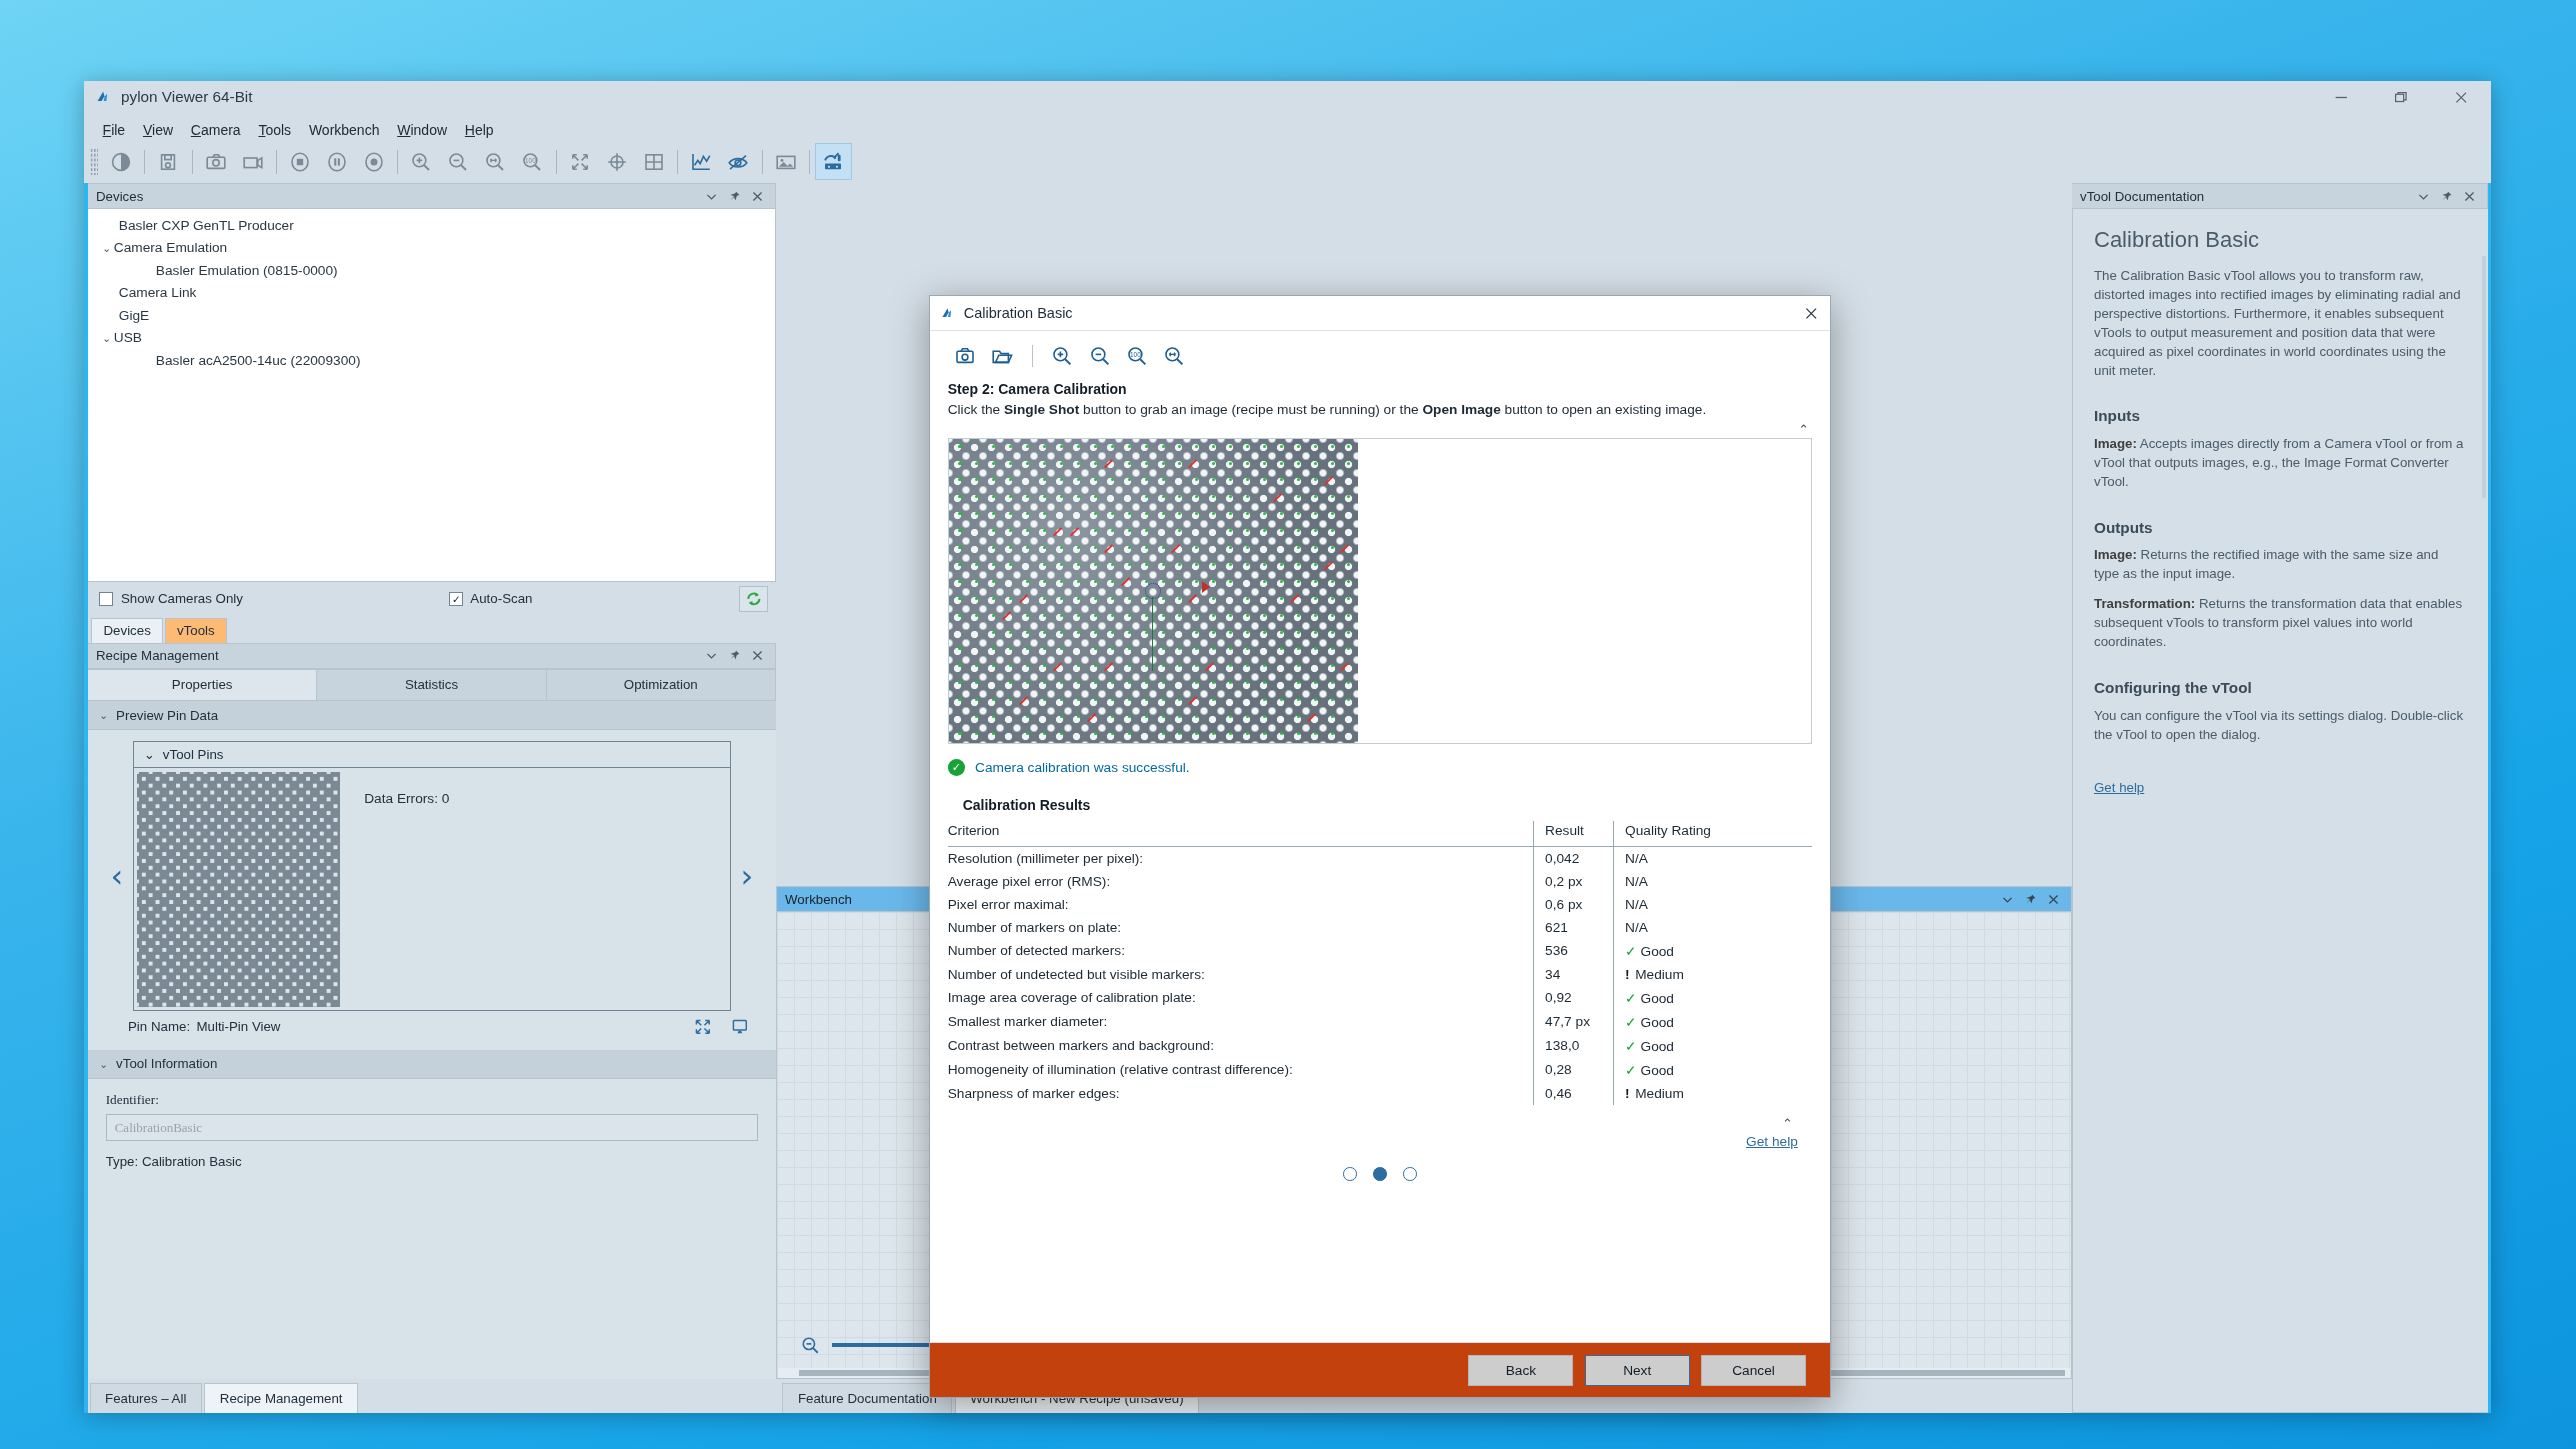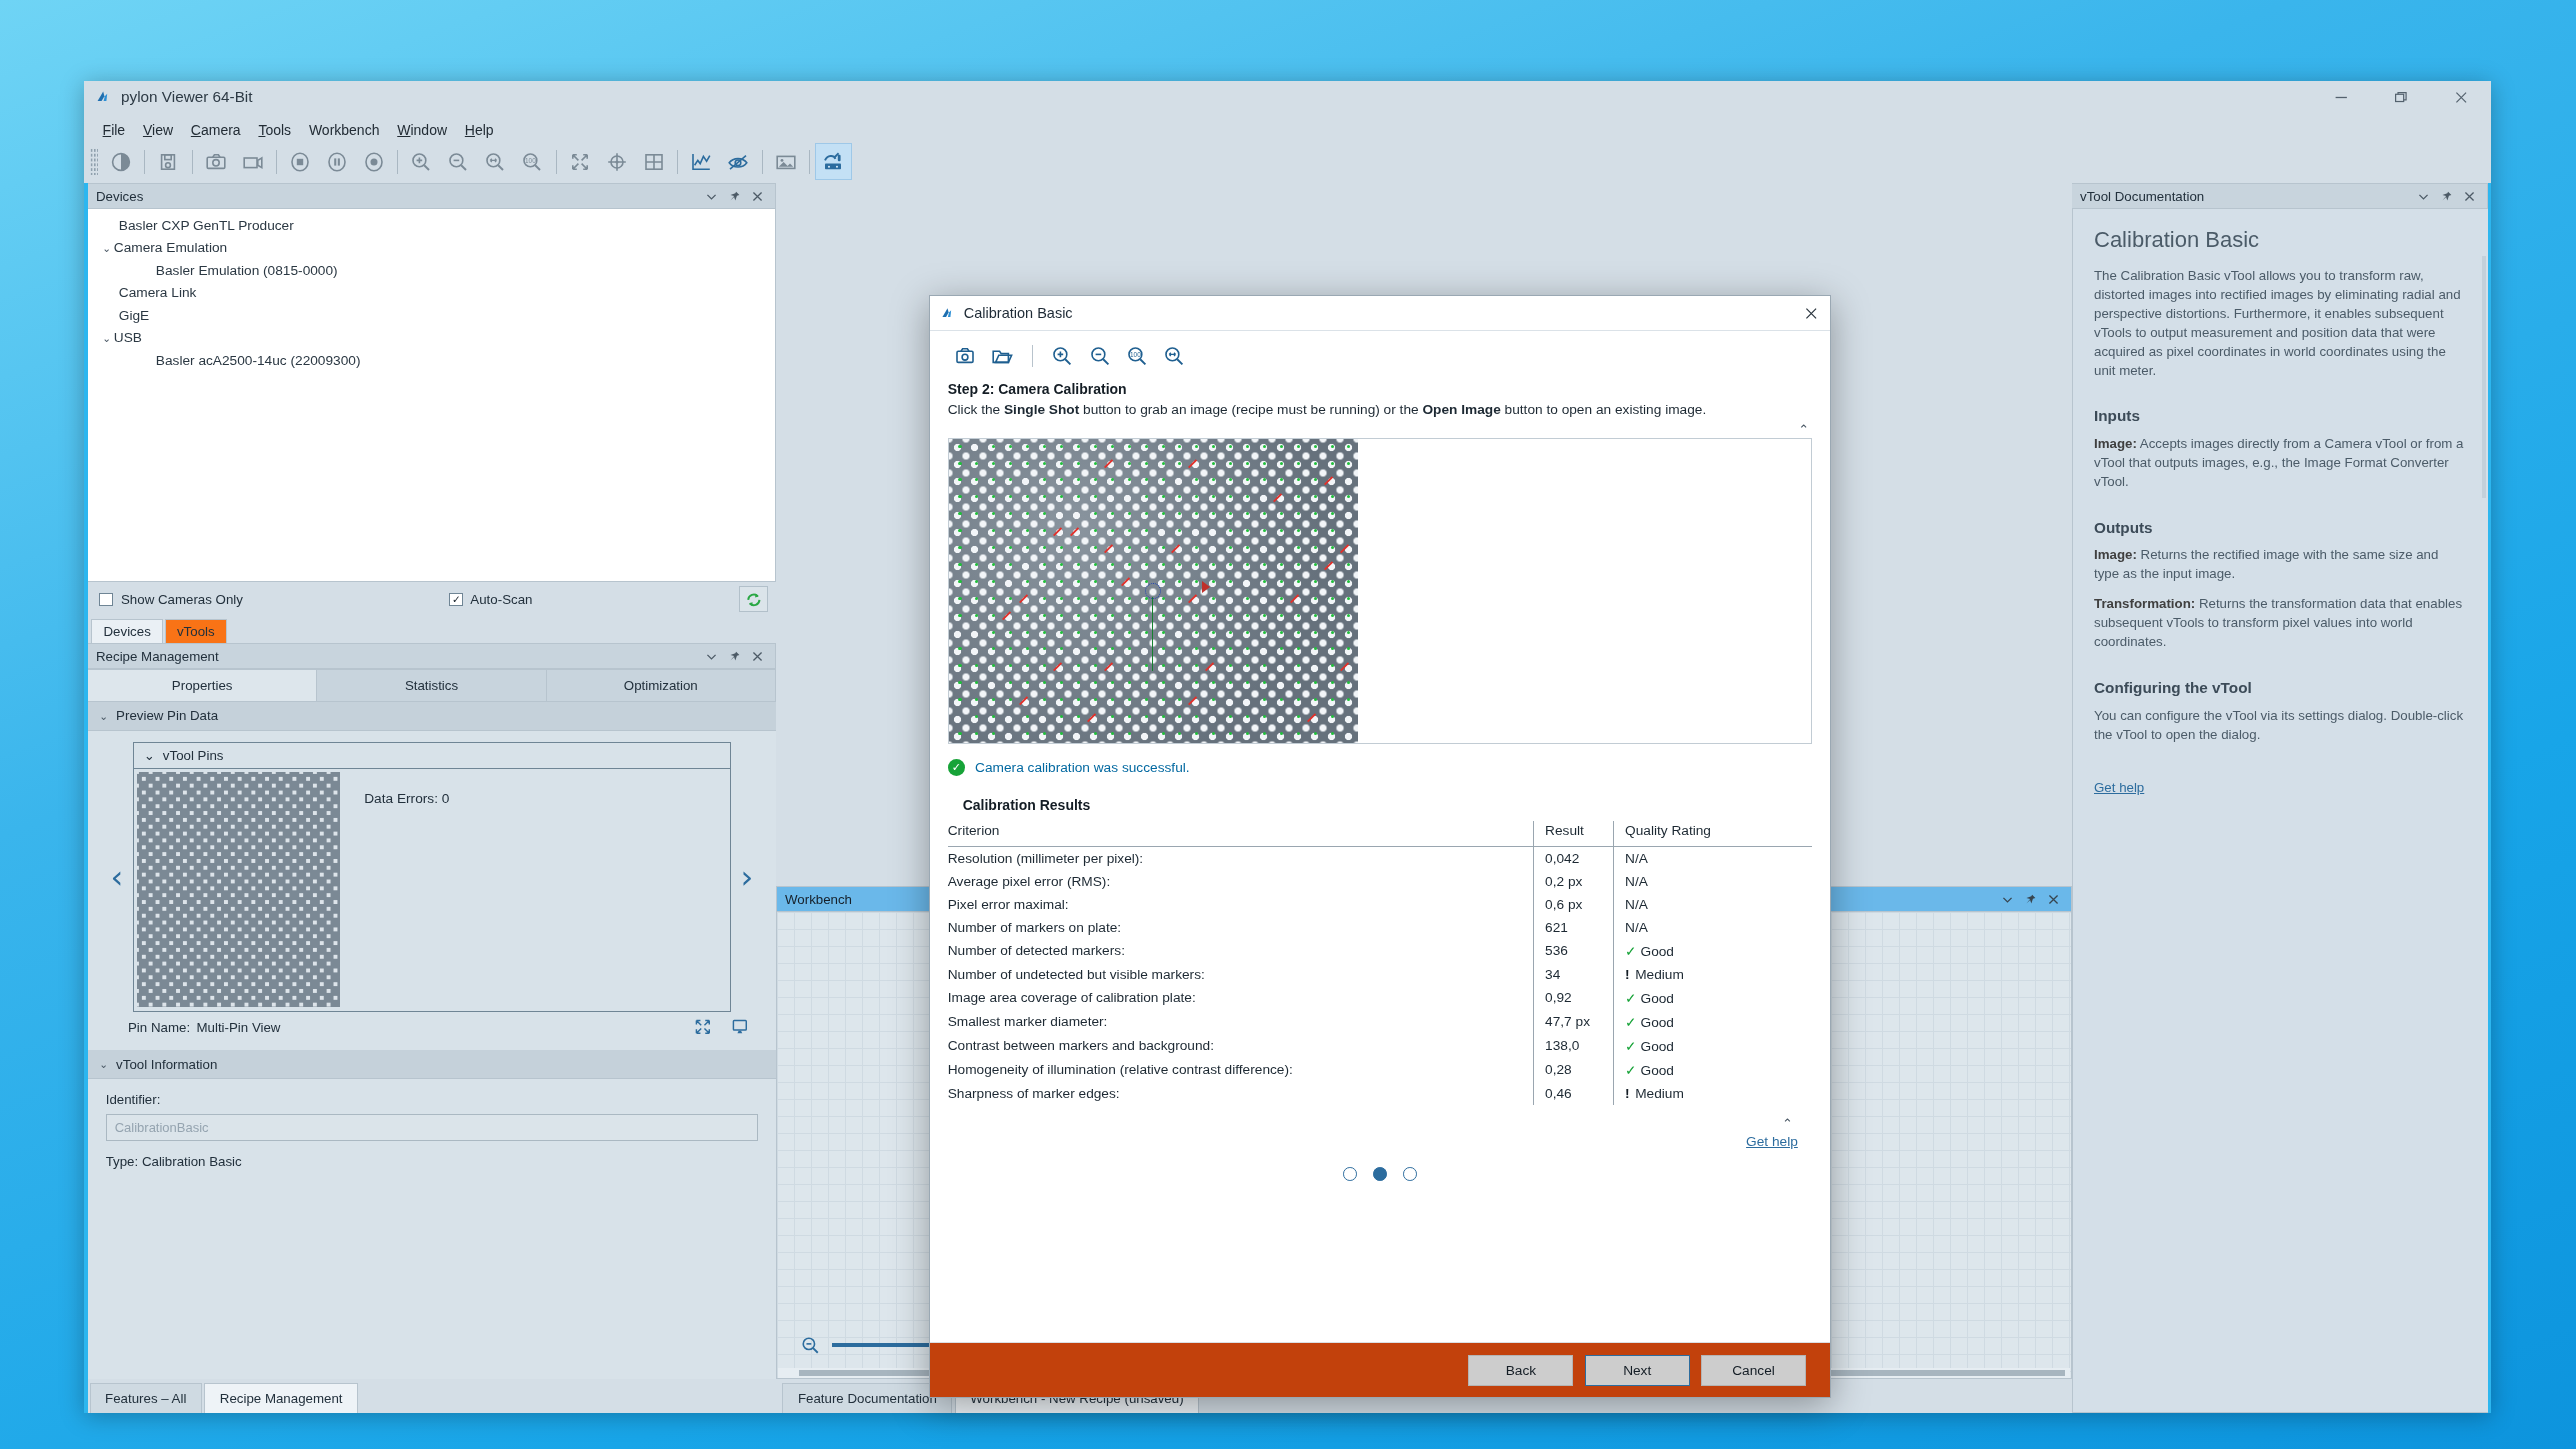--- a/index.html
+++ b/index.html
@@ -114,21 +114,21 @@
          font-size: 10.5px; color: #16202a; }
   .refresh-btn {
     margin-left: auto; width: 29px; height: 26px;
     border: 0.8px solid #b2c0ca; background: #dbe4ea;
     display: flex; align-items: center; justify-content: center;
   }
   .tabstrip { height: 27px; display: flex; align-items: flex-end; padding-left: 3.2px; flex: 0 0 auto; }
   .tab {
     padding: 4px 11.3px 4.8px; font-size: 13.3px; color: #22303c;
     border: 0.8px solid #b7c4ce; border-bottom: none;
-    background: #f97316; margin-right: 1.6px;
+    background: #fdba74; margin-right: 1.6px;
   }
   .tab.selected { background: #eaf0f5; }
 
   .rm-tabs { display: flex; flex: 0 0 auto; }
   .rm-tab {
     flex: 1 1 0; text-align: center; font-size: 13.3px; color: #22303c;
     padding: 7.2px 0 8px; border: 0.8px solid #b7c4ce; border-left: none;
     background: #c8d4dd;
   }
   .rm-tab.selected { background: #dde6ec; }
@@ -157,21 +157,21 @@
   }
   .pin-data-errors { font-size: 13.7px; color: #22303c; padding: 22.5px 0 0 24px; }
   .pin-arrow { font-size: 32px; color: #2c6c9e; width: 32px; text-align: center; font-family: "DejaVu Sans", sans-serif; }
   .pin-name-row {
     display: flex; align-items: center; padding: 6.4px 14.5px 8px 27px;
     font-size: 13.3px; color: #22303c;
   }
   .pin-name-icons { margin-left: auto; display: flex; gap: 19.3px; color: #2c6c9e; }
 
   .vtool-info { flex: 1 1 auto; background: #d8e2e9; display: flex; flex-direction: column; }
-  .vi-field { padding: 13px 17.7px 0 17.7px; }
+  .vi-field { padding: 13px 17.7px 0 17.7px; font-family: Liberation Serif, serif; }
   .vi-label { font-size: 13.3px; color: #22303c; margin-bottom: 6.4px; }
   .vi-input {
     height: 27px; background: #dbe4ea; border: 0.8px solid #aab8c2;
     display: flex; align-items: center; padding-left: 8px;
     font-size: 13px; color: #95a4b0;
   }
   .vi-type { padding: 13px 17.7px 0 17.7px; font-size: 13.3px; color: #22303c; }
 
   
   .center-dock { flex: 1 1 auto; display: flex; flex-direction: column; min-width: 0; position: relative; }

